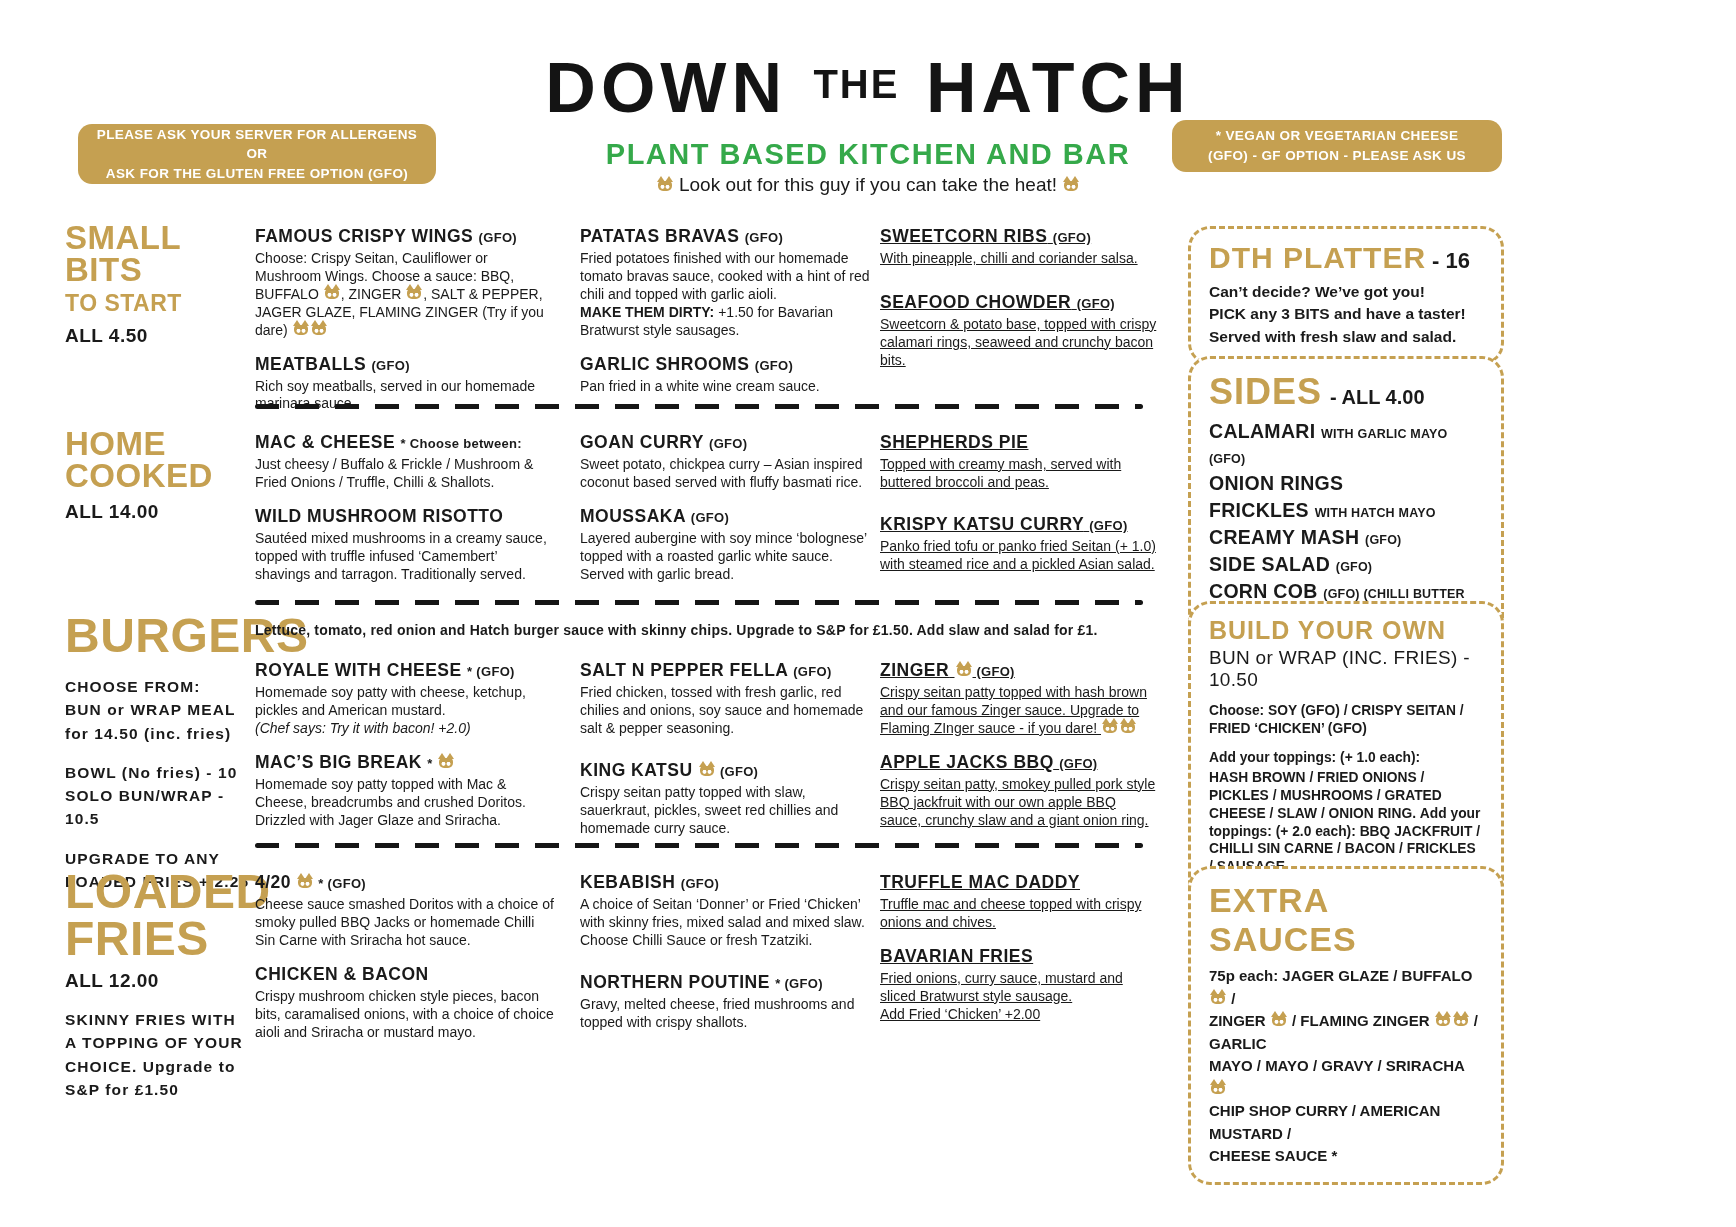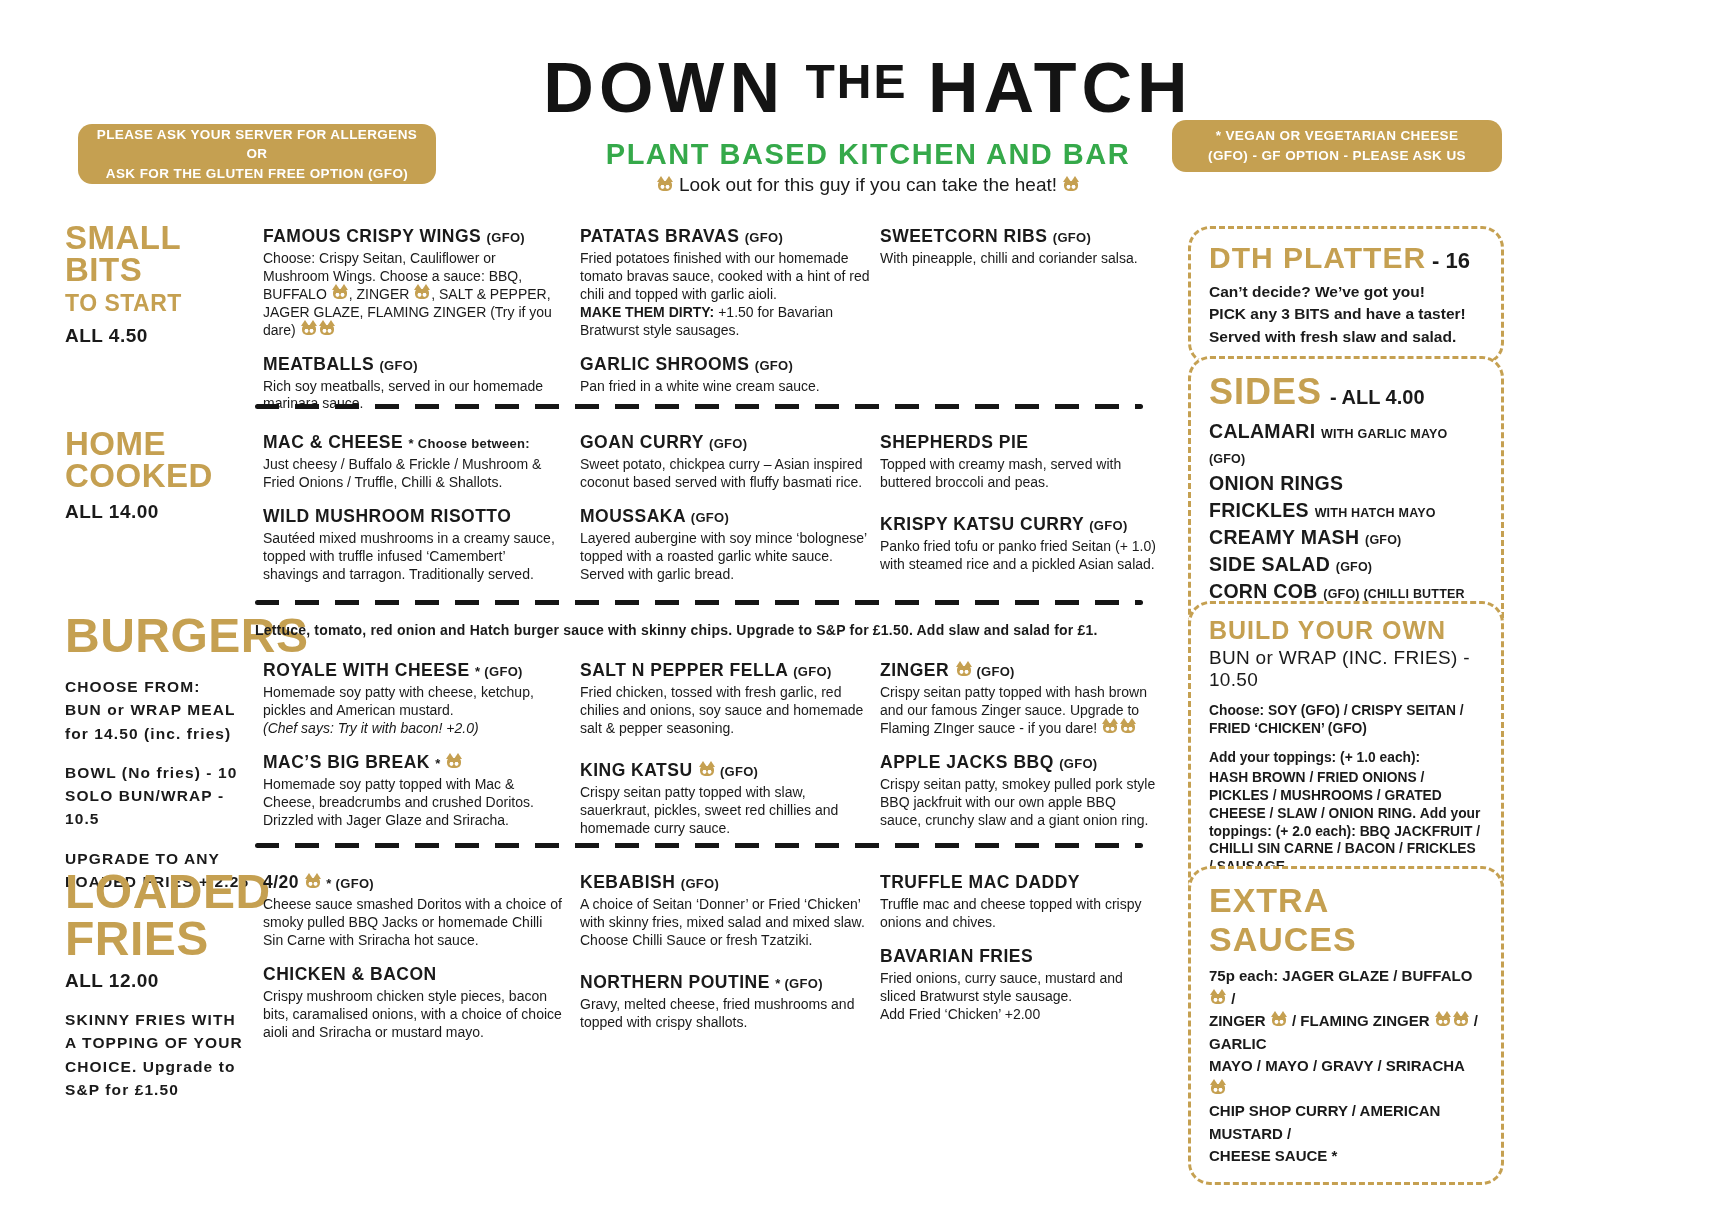--- a/index.html
+++ b/index.html
@@ -8,21 +8,21 @@
 
   
   .badge { position:absolute; background:#C5A051; color:#fff; font-weight:700; font-size:13.5px;
            letter-spacing:.4px; text-align:center; border-radius:14px; display:flex; align-items:center;
            justify-content:center; white-space:pre-line; line-height:1.45; box-sizing:border-box; padding:4px 10px; }
   #badge-left  { left:78px;  top:124px; width:358px; height:60px; }
   #badge-right { left:1172px; top:120px; width:330px; height:52px; }
 
   .title { position:absolute; top:48px; left:0; width:100%; text-align:center; color:#141414; font-weight:800; }
   .title .t-big   { font-size:70px; letter-spacing:5px; }
-  .title .t-small { font-size:48px; letter-spacing:2px; vertical-align:14px; margin:0 16px; }
+  .title .t-small { font-size:40px; letter-spacing:2px; vertical-align:14px; margin:0 22px; }
   .subtitle { position:absolute; top:138px; left:0; width:100%; text-align:center; color:#35A94A;
               font-size:29px; font-weight:700; letter-spacing:1.5px; }
   .tagline { position:absolute; top:174px; left:0; width:100%; text-align:center; font-size:19px; font-weight:500; }
 
   
   .devil { display:inline-block; width:14px; height:10px; margin:0 2px; position:relative; vertical-align:0px;
            border-radius:4px 4px 5px 5px;
            background: radial-gradient(circle at 32% 58%, #fff 1.6px, rgba(0,0,0,0) 2.3px),
                        radial-gradient(circle at 68% 58%, #fff 1.6px, rgba(0,0,0,0) 2.3px), #C5A051; }
   .devil::before,.devil::after { content:""; position:absolute; top:-5px; width:0; height:0;
@@ -33,23 +33,23 @@
   .rail { position:absolute; left:65px; width:192px; }
   .rail-heading { color:#C5A051; font-weight:800; font-size:33px; line-height:.98; letter-spacing:.5px; white-space:pre-line; }
   .rail-heading.big { font-size:48px; }
   .rail-sub { color:#C5A051; font-weight:800; font-size:23px; margin-top:3px; letter-spacing:.5px; }
   .rail-price { font-weight:700; font-size:19px; margin-top:8px; letter-spacing:.5px; }
   .rail-note { font-weight:700; font-size:15.5px; letter-spacing:1.1px; line-height:1.5; margin-top:16px; white-space:pre-line; }
 
   
   .row { position:absolute; left:255px; width:890px; }
   .col { position:absolute; top:0; }
-  .col.c1 { left:8px;   width:300px; }
+  .col.c1 { left:0;   width:300px; }
   .col.c2 { left:325px; width:290px; }
-  .col.c3 { left:625px; width:280px; }
+  .col.c3 { left:625px; width:280px;text-decoration:underline; }
   .item { margin-bottom:14px; }
   .item-title { font-size:17.5px; font-weight:800; letter-spacing:.5px; }
   .item-title .tag { font-size:13px; font-weight:700; letter-spacing:.3px; }
   .item-desc { font-size:14px; font-weight:500; line-height:1.28; margin-top:3px; white-space:pre-line; }
   .divider { position:absolute; left:255px; width:888px; height:5px;
              background:repeating-linear-gradient(90deg,#151515 0 24px, rgba(0,0,0,0) 24px 40px); border-radius:3px; }
   #divider-1 { top:404px; } #divider-2 { top:600px; } #divider-3 { top:843px; }
   .burgers-intro { position:absolute; left:255px; top:622px; width:890px; font-size:14px; font-weight:700; letter-spacing:.2px; }
 
   
@@ -142,20 +142,24 @@
       <div class="item">
         <div class="item-title"><span>GARLIC SHROOMS</span> <span class="tag">(GFO)</span></div>
         <div class="item-desc">Pan fried in a white wine cream sauce.</div>
       </div>
     </div>
     <div class="col c3">
       <div class="item">
         <div class="item-title"><span>SWEETCORN RIBS</span> <span class="tag">(GFO)</span></div>
         <div class="item-desc">With pineapple, chilli and coriander salsa.</div>
       </div>
+      <div class="item" style="margin-top:24px;">
+        <div class="item-title"><span>SEAFOOD CHOWDER</span> <span class="tag">(GFO)</span></div>
+        <div class="item-desc">Sweetcorn &amp; potato base, topped with crispy calamari rings, seaweed and crunchy bacon bits.</div>
+      </div>
     </div>
   </div>
 
   <div class="divider" id="divider-1"></div>
 
   <div class="row" style="top:432px;">
     <div class="col c1">
       <div class="item">
         <div class="item-title"><span>MAC &amp; CHEESE</span> <span class="tag">*  Choose between:</span></div>
         <div class="item-desc">Just cheesy / Buffalo &amp; Frickle / Mushroom &amp; Fried Onions / Truffle, Chilli &amp; Shallots.</div>

